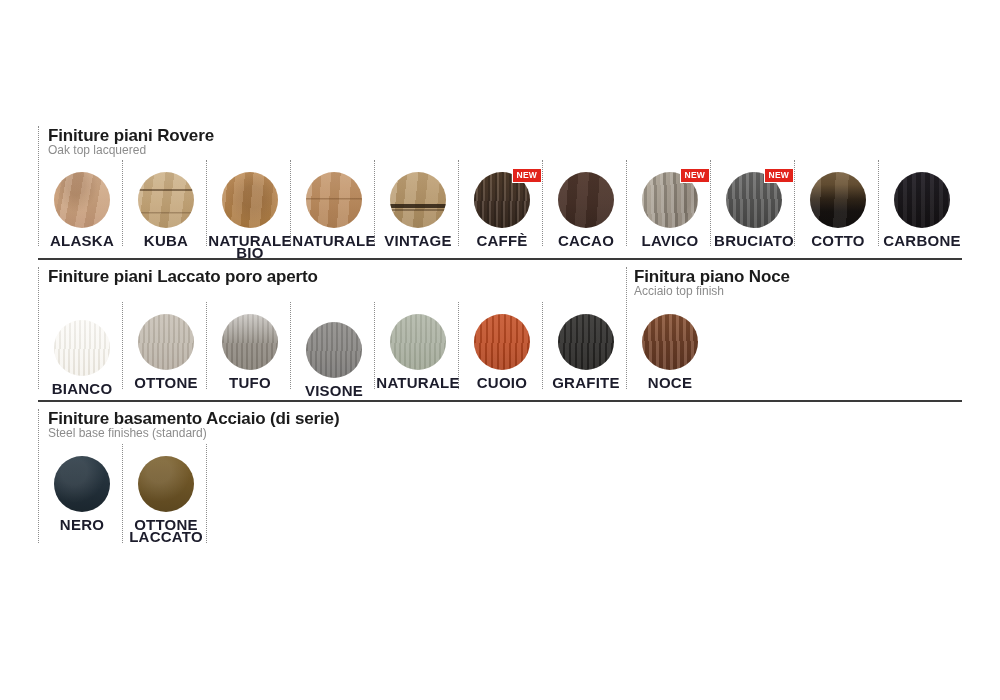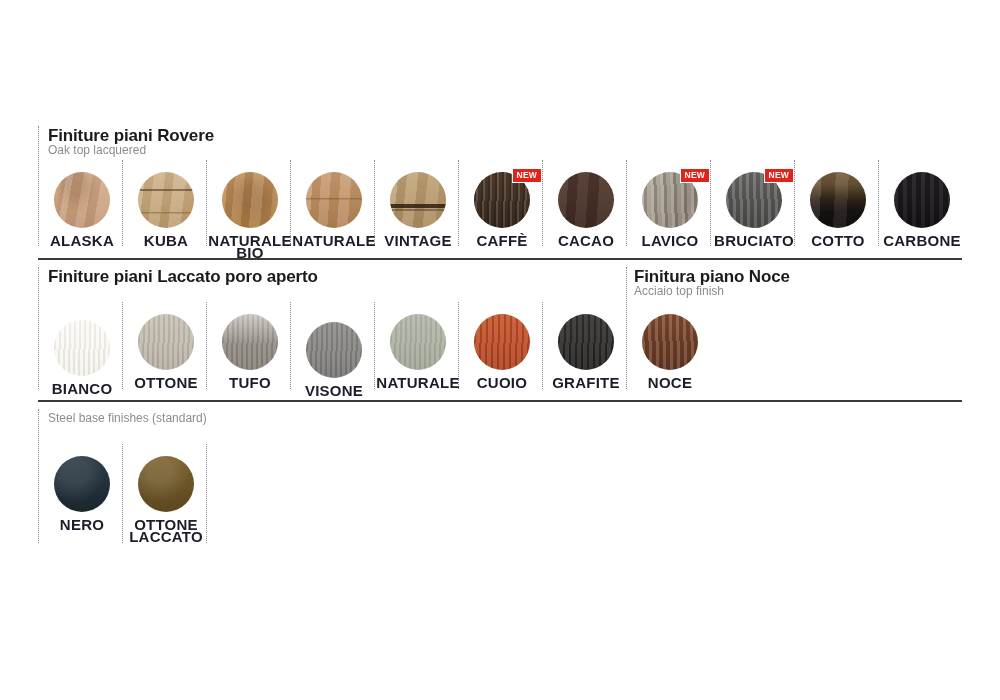--- a/index.html
+++ b/index.html
@@ -362,20 +362,21 @@
         </div>
       </div>
       <div class="cell-label">NOCE</div>
     </div>
   </div>
 
   <div class="section" id="section-steel">
     <div class="section-rule"></div>
 
     <div class="header-block" id="steel-header">
+      <div class="sec-title">Finiture basamento Acciaio (di serie)</div>
       <div class="sec-sub">Steel base finishes (standard)</div>
     </div>
 
     <div class="vdiv" style="left:38px;  top:9px;  height:134px;"></div>
     <div class="vdiv" style="left:122px; top:44px; height:99px;"></div>
     <div class="vdiv" style="left:206px; top:44px; height:99px;"></div>
 
     <div class="cell" style="left:40px; top:56px;">
       <div class="swatch-wrap">
         <div class="swatch">

